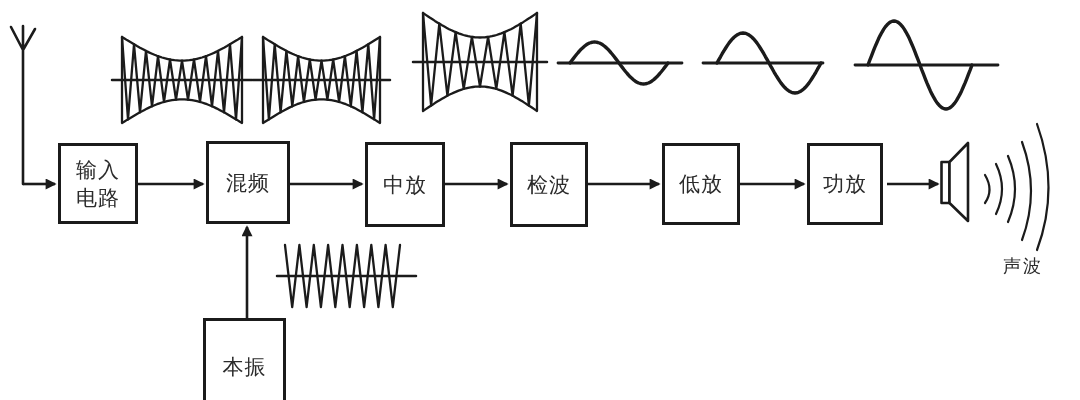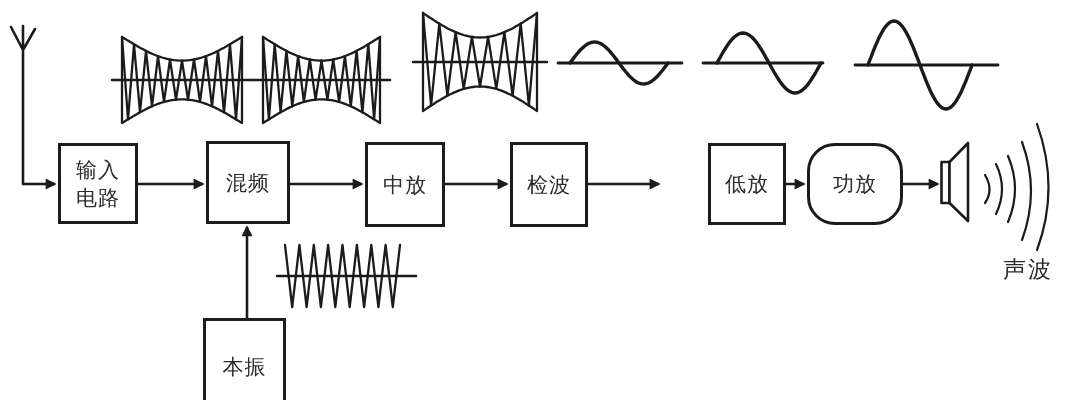--- a/index.html
+++ b/index.html
@@ -9,21 +9,21 @@
   }
   .layer{position:absolute;left:0;top:0;}
   .block{
     position:absolute;box-sizing:border-box;border:3px solid #1b1b1b;background:#ffffff;
     display:flex;align-items:center;justify-content:center;
     font-size:21px;color:#2b2b2b;letter-spacing:1px;text-align:center;z-index:2;
   }
   .block .lbl{display:block;line-height:1.3;}
   .block.wrap2 .lbl{width:46px;}
   .caption{
-    position:absolute;font-size:23px;color:#2b2b2b;letter-spacing:2px;z-index:2;
+    position:absolute;font-size:18px;color:#2b2b2b;letter-spacing:2px;z-index:2;
   }
 </style>
 </head>
 <body>
 
 <div class="canvas">
 
   <svg class="layer" width="1080" height="400" viewBox="0 0 1080 400">
     <defs>
       <marker id="ah" viewBox="0 0 10 10" refX="8.5" refY="5" markerWidth="15" markerHeight="11" orient="auto" markerUnits="userSpaceOnUse">
@@ -97,24 +97,24 @@
   </div>
   <div class="block" style="left:206px;top:141px;width:84px;height:83px;">
     <span class="lbl">混频</span>
   </div>
   <div class="block" style="left:510px;top:142px;width:78px;height:85px;">
     <span class="lbl">检波</span>
   </div>
   <div class="block" style="left:365px;top:142px;width:80px;height:85px;">
     <span class="lbl">中放</span>
   </div>
-  <div class="block" style="left:662px;top:143px;width:78px;height:82px;margin-left:46px;">
+  <div class="block" style="left:662px;top:143px;width:78px;height:82px;">
     <span class="lbl">低放</span>
   </div>
-  <div class="block" style="left:807px;top:143px;width:96px;height:82px;border-radius:28px;">
+  <div class="block" style="left:807px;top:143px;width:76px;height:82px;">
     <span class="lbl">功放</span>
   </div>
   <div class="block" style="left:203px;top:318px;width:83px;height:97px;">
     <span class="lbl">本振</span>
   </div>
 
   <div class="caption" style="left:1003px;top:254px;">声波</div>
 
 </div>
 

